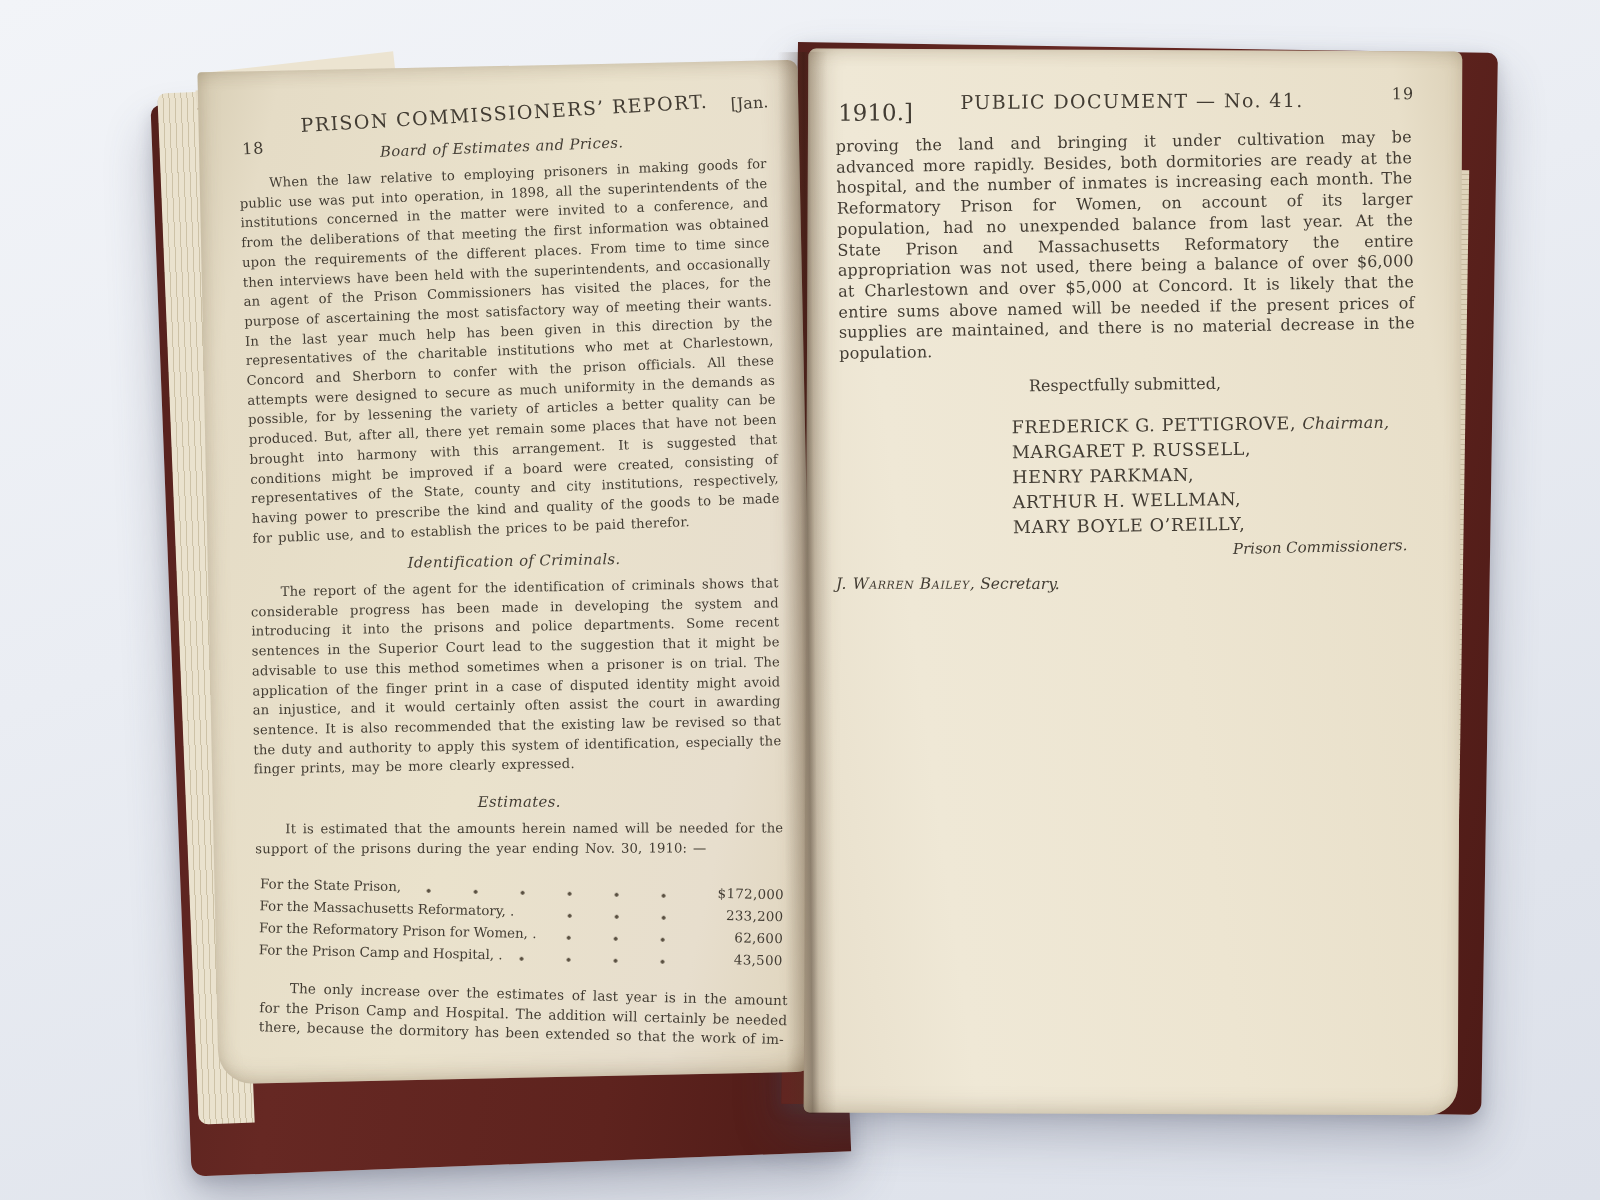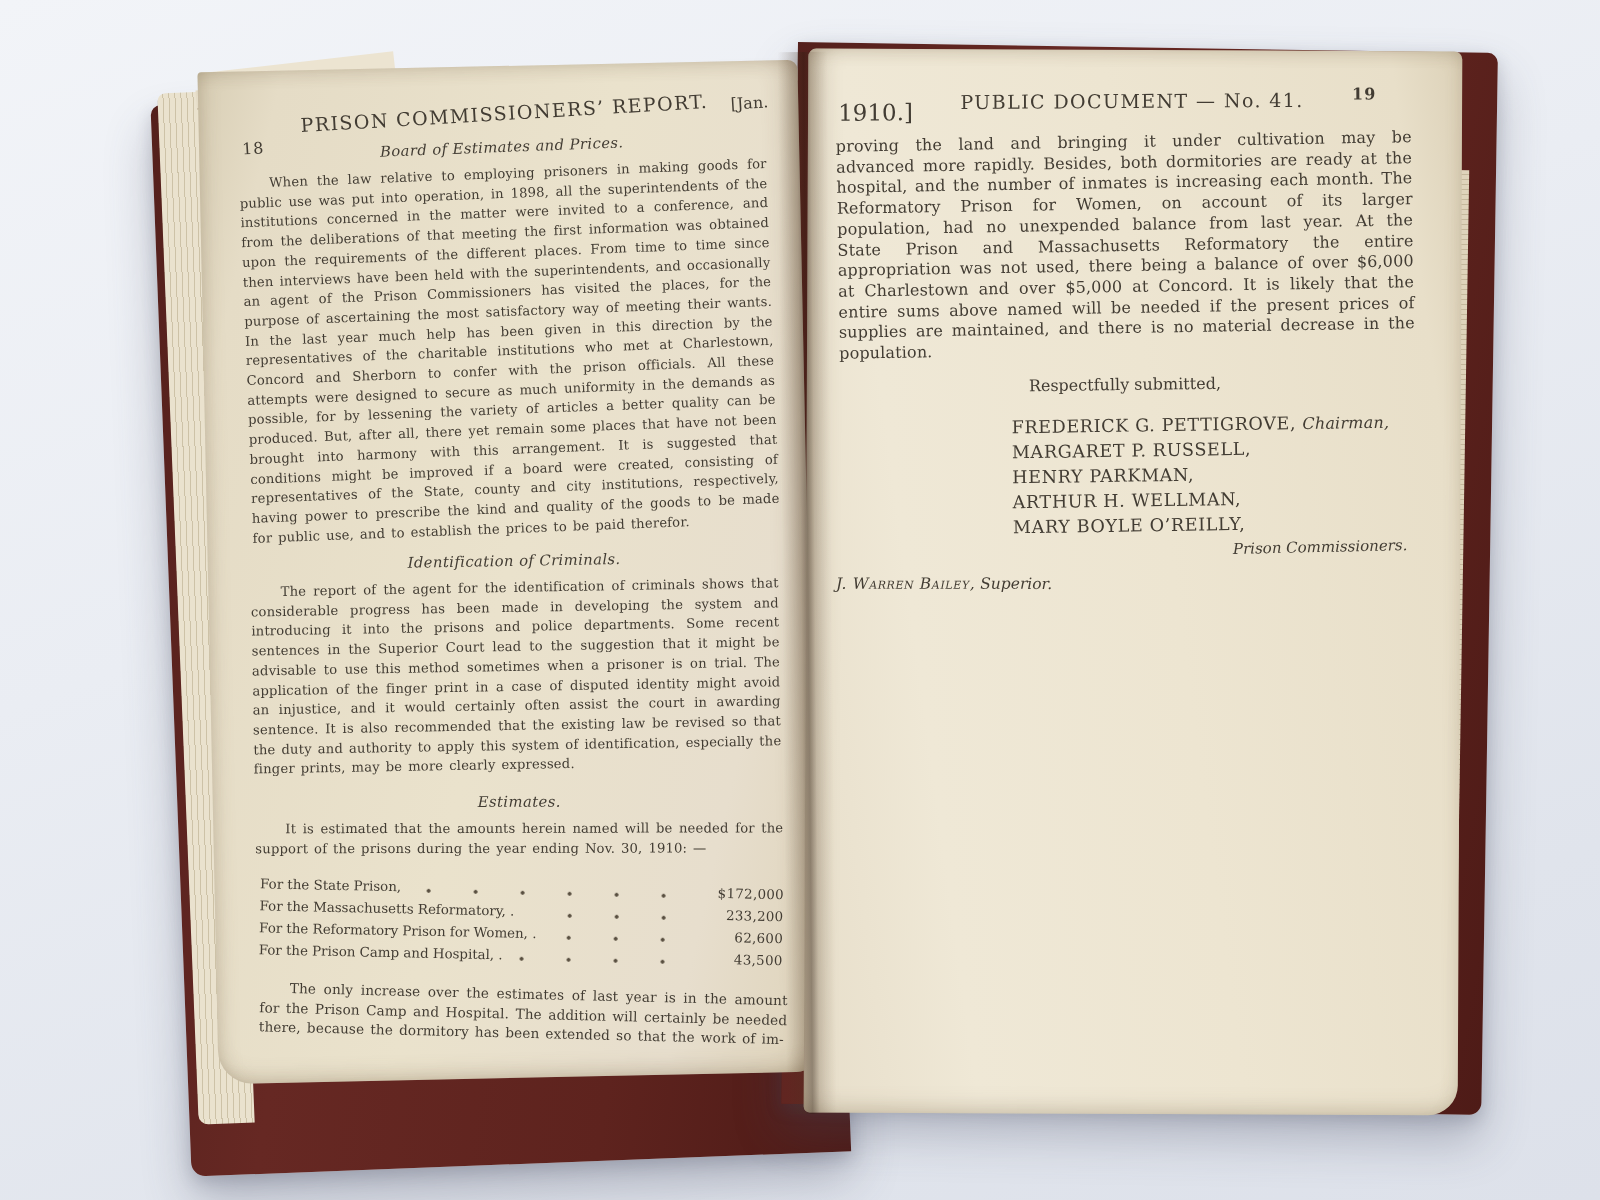--- a/index.html
+++ b/index.html
@@ -49,21 +49,21 @@
 
   
   .ph-header{display:flex;align-items:flex-start;}
   .pagenum{font-size:16px;letter-spacing:1px;width:62px;}
   .running-title{flex:1;text-align:center;font-size:19px;letter-spacing:1.4px;white-space:nowrap;}
   .date-tag{width:62px;text-align:right;font-size:16px;}
   .pl-header{transform:rotate(-2.2deg);}
   .pl-header .pagenum{position:relative;top:22px;}
   .pl-header .date-tag{position:relative;top:6px;}
   .pr-header{transform:rotate(-0.6deg);}
-  .pr-header .pagenum{position:relative;top:-4px;font-weight:bold;}
+  .pr-header .pagenum{text-align:right;position:relative;top:-4px;}
   .pr-header .date-tag{text-align:left;width:74px;position:relative;top:8px;font-size:23px;}
   .pr-header .running-title{font-size:19px;}
 
   .sec-heading{text-align:center;font-style:italic;font-size:14.8px;margin:14px 0 9px 0;letter-spacing:.4px;}
   .body-par{margin:0;font-size:13.2px;line-height:19.7px;text-align:justify;
             text-indent:30px;word-spacing:1.6px;letter-spacing:.15px;}
   .s1{transform:rotate(-1.0deg);}
   .s2{transform:rotate(0.2deg);margin-top:10px;}
   .s3{transform:rotate(1.1deg);margin-top:12px;}
   .s3 .sec-heading{margin-top:18px;}
@@ -179,19 +179,19 @@
         </div>
         <div class="sig-row">
           <span>MARY BOYLE O’REILLY,</span>
           <span class="sig-title"></span>
         </div>
         <div class="sig-role">Prison Commissioners.</div>
       </div>
 
       <div class="secretary">
         <span class="sec-name">J. Warren Bailey,</span>
-        <span class="sec-title">Superior.</span>
+        <span class="sec-title">Secretary.</span>
       </div>
     </div>
 
     <div class="gutter"></div>
   </div>
 </div>
 
 </body></html>

